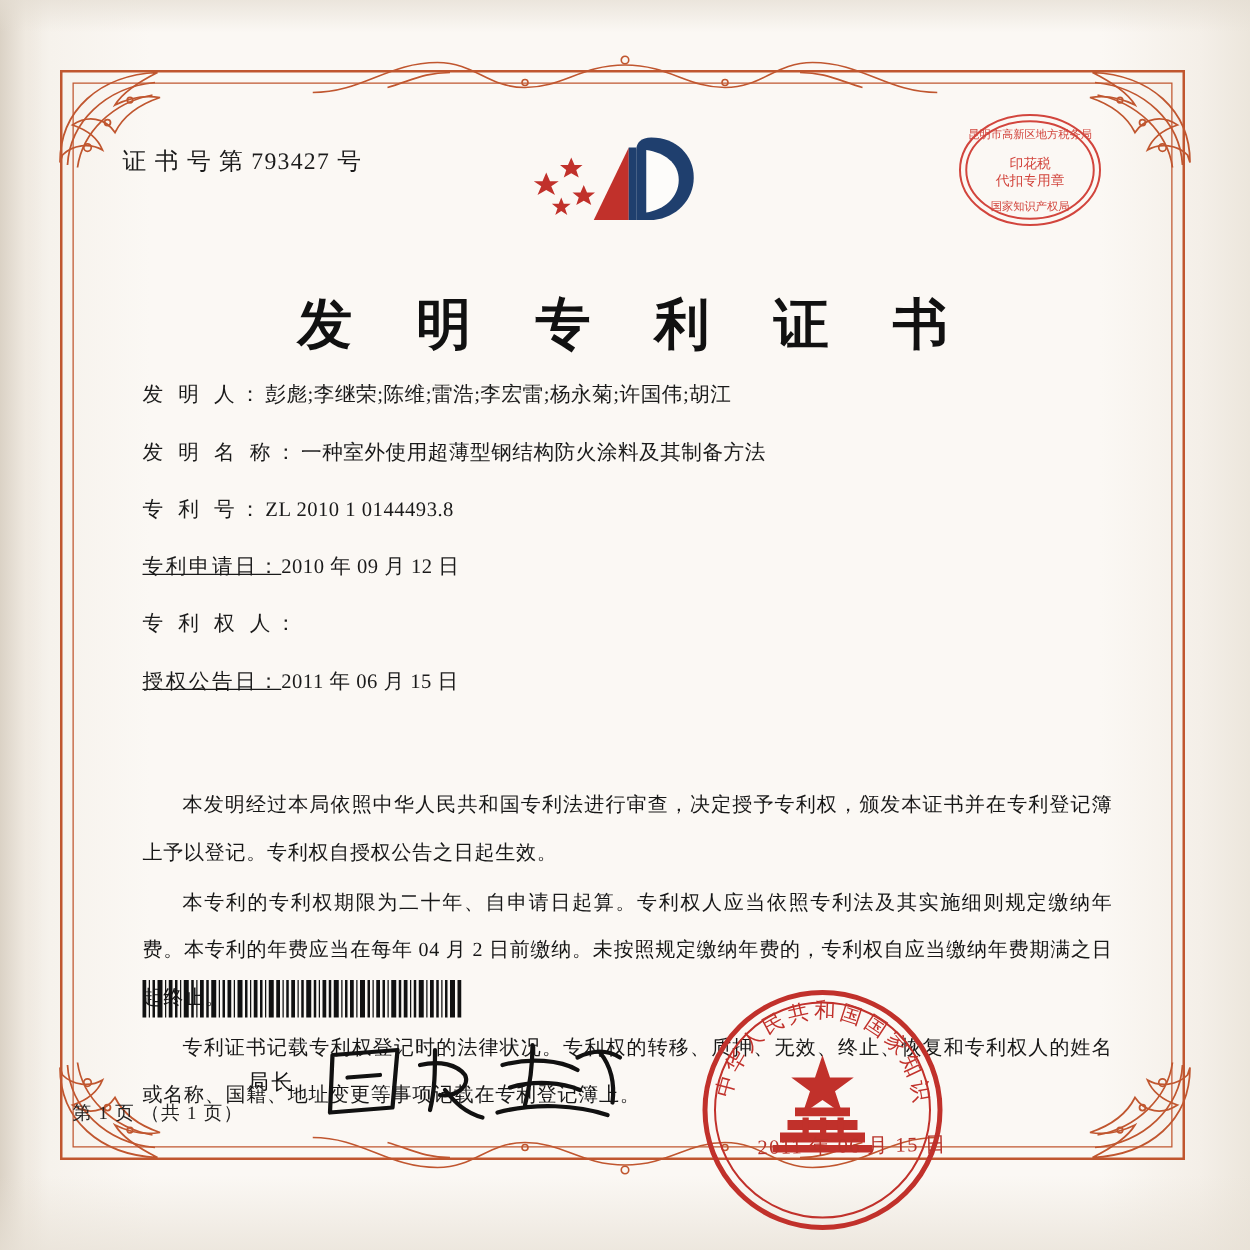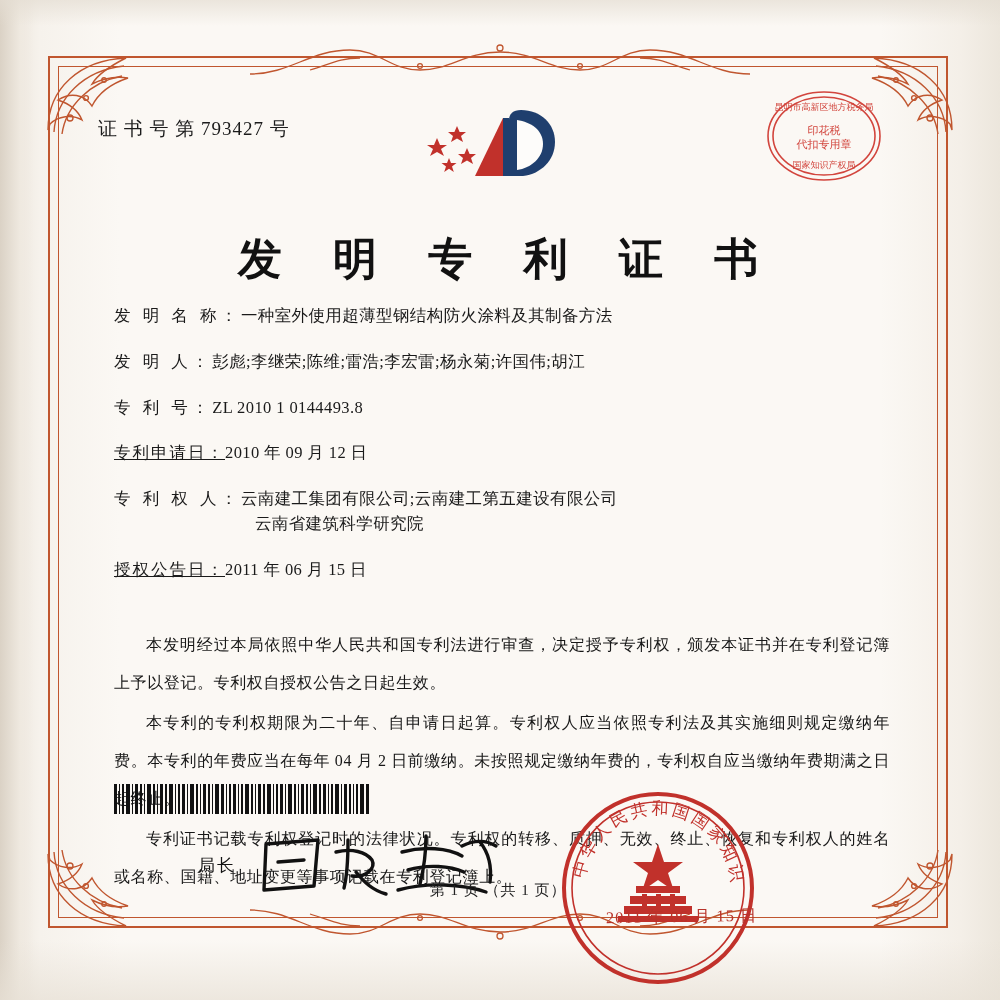--- a/index.html
+++ b/index.html
@@ -227,21 +227,21 @@
     left: 700px;
     top: 18px;
     width: 132px;
     height: 104px;
   }
   .footer {
     position: absolute;
     left: 0;
     right: 0;
     bottom: 18px;
-    text-align: center;
+    text-align: left;
     font-size: 15px;
     color: #222;
     letter-spacing: 1px;
   }
 </style>
 </head>
 <body>
 
 <div class="page">
   <div class="scan-edge-left"></div>
@@ -340,41 +340,37 @@
       <text x="66" y="50" text-anchor="middle" fill="#d2453d" font-size="11" font-family="'DejaVu Serif', serif">印花税</text>
       <text x="66" y="64" text-anchor="middle" fill="#d2453d" font-size="11" font-family="'DejaVu Serif', serif">代扣专用章</text>
       <text x="66" y="26" text-anchor="middle" fill="#d2453d" font-size="9" font-family="'DejaVu Serif', serif">昆明市高新区地方税务局</text>
       <text x="66" y="84" text-anchor="middle" fill="#d2453d" font-size="9" font-family="'DejaVu Serif', serif">国家知识产权局</text>
     </svg>
 
     <div class="title">发 明 专 利 证 书</div>
 
     <div class="fields">
       <div class="field-row">
+        <span class="field-label">发 明 人：</span>
+        <span class="field-value">彭彪;李继荣;陈维;雷浩;李宏雷;杨永菊;许国伟;胡江</span>
+      </div>
+      <div class="field-row">
         <span class="field-label">发 明 名 称：</span>
         <span class="field-value">一种室外使用超薄型钢结构防火涂料及其制备方法</span>
       </div>
       <div class="field-row">
-        <span class="field-label">发 明 人：</span>
-        <span class="field-value">彭彪;李继荣;陈维;雷浩;李宏雷;杨永菊;许国伟;胡江</span>
-      </div>
-      <div class="field-row">
         <span class="field-label">专 利 号：</span>
         <span class="field-value">ZL 2010 1 0144493.8</span>
       </div>
       <div class="field-row">
         <span class="field-label w-tight">专利申请日：</span>
         <span class="field-value">2010 年 09 月 12 日</span>
       </div>
       <div class="field-row">
         <span class="field-label">专 利 权 人：</span>
-        <span class="field-value">
-          <span>云南建工集团有限公司;云南建工第五建设有限公司</span>
-          <span class="line2">云南省建筑科学研究院</span>
-        </span>
       </div>
       <div class="field-row">
         <span class="field-label w-tight">授权公告日：</span>
         <span class="field-value">2011 年 06 月 15 日</span>
       </div>
     </div>
 
     <div class="paragraphs">
       <p>本发明经过本局依照中华人民共和国专利法进行审查，决定授予专利权，颁发本证书并在专利登记簿上予以登记。专利权自授权公告之日起生效。</p>
       <p>本专利的专利权期限为二十年、自申请日起算。专利权人应当依照专利法及其实施细则规定缴纳年费。本专利的年费应当在每年 04 月 2 日前缴纳。未按照规定缴纳年费的，专利权自应当缴纳年费期满之日起终止。</p>

